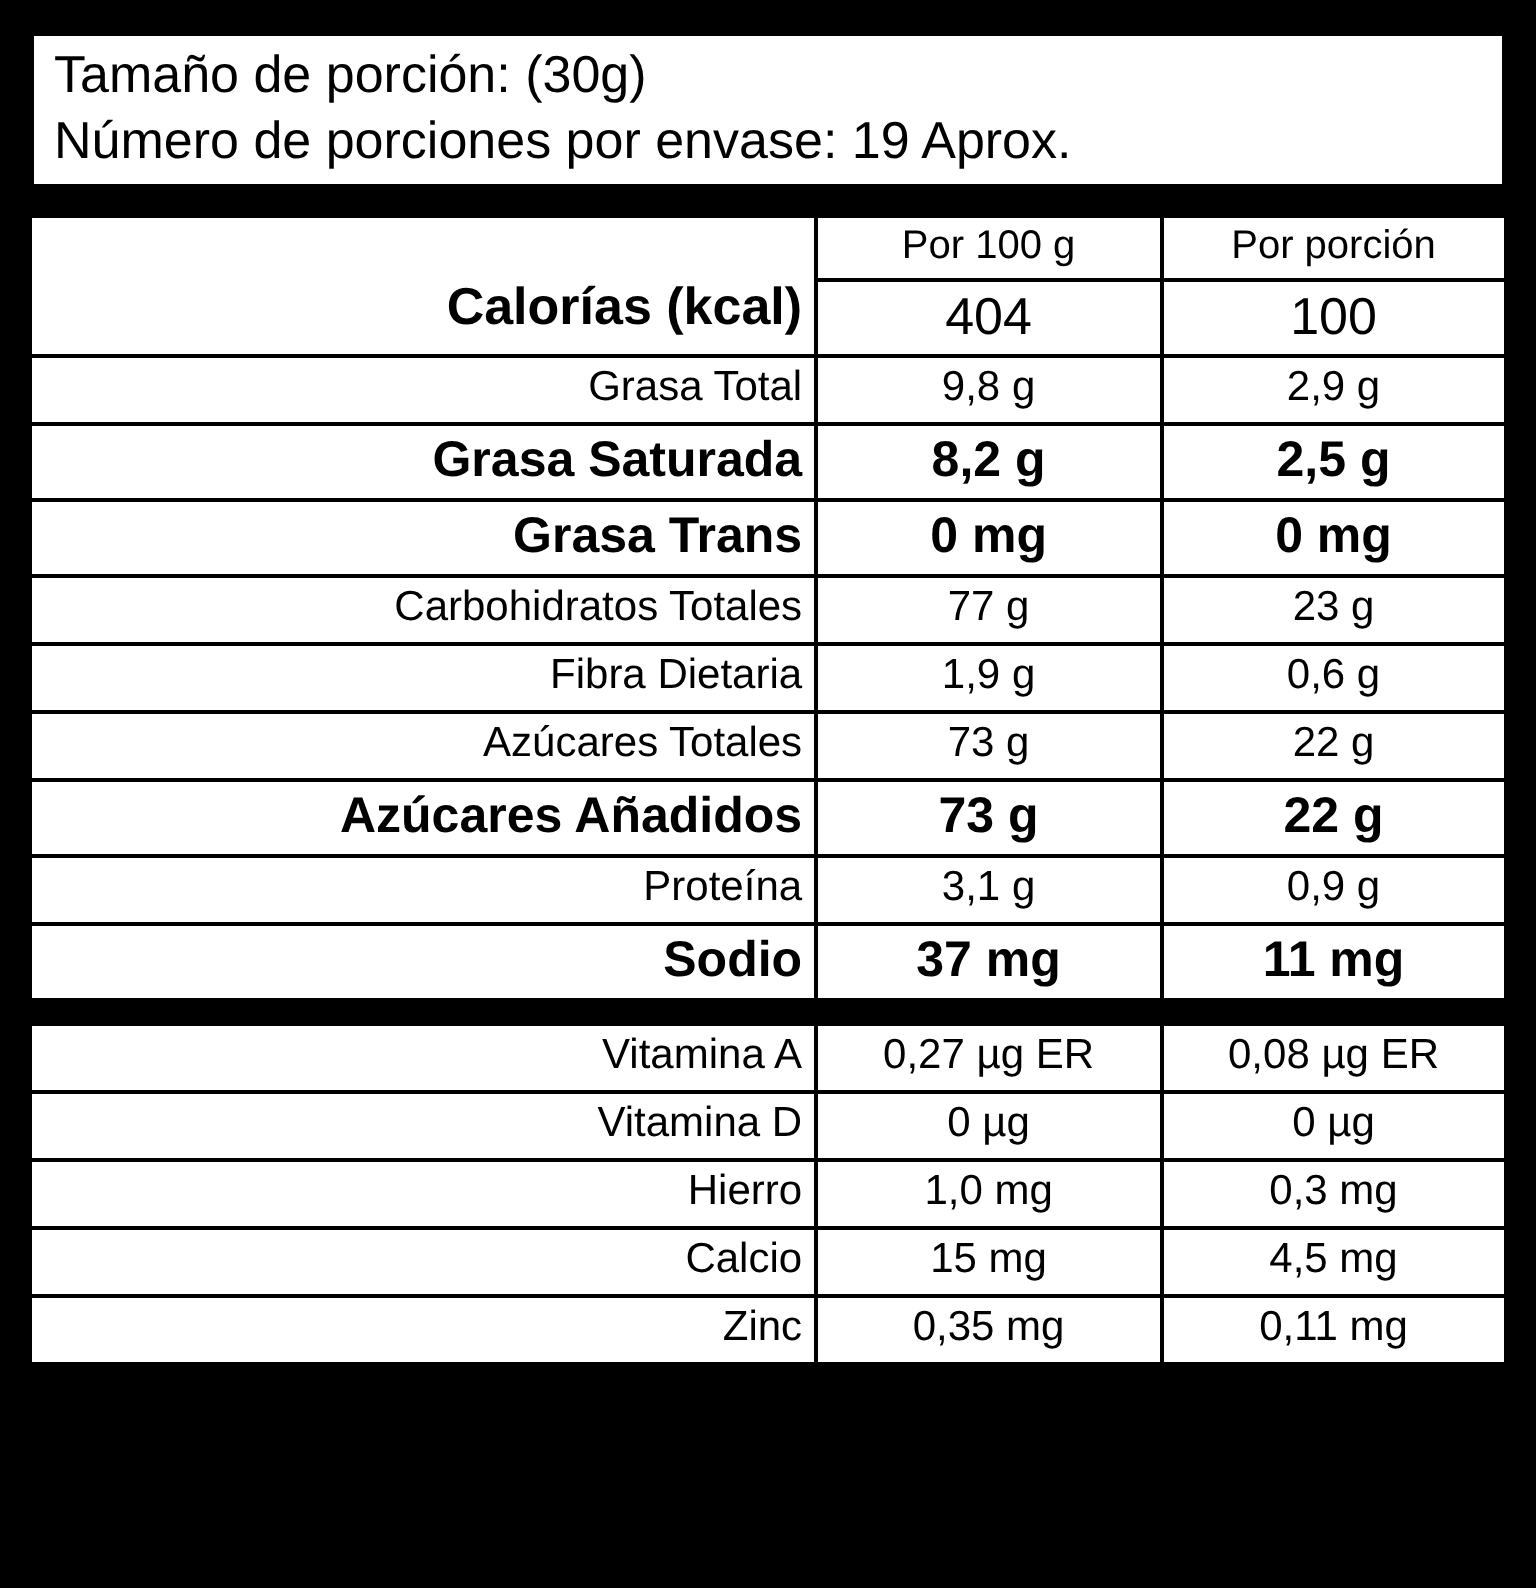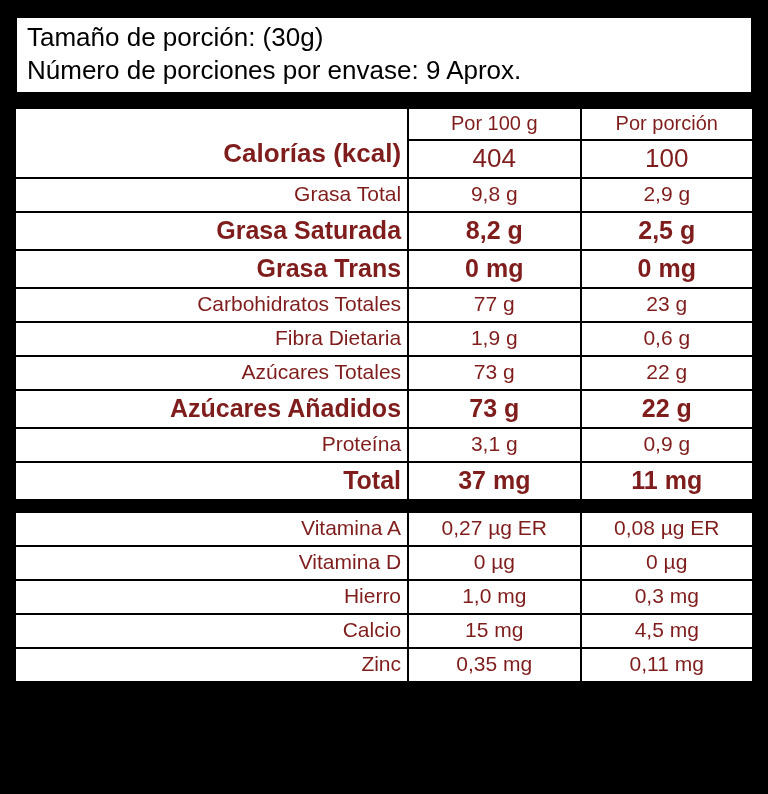--- a/index.html
+++ b/index.html
@@ -60,21 +60,21 @@
 
   
   table.nutri {
     border-collapse: collapse;
     width: 100%;
     background: #ffffff;
     table-layout: fixed;
   }
   table.nutri td {
     border: 2px solid #000000;
-    color: #7f1d1d;
+    color: #000000;
     padding: 0 6px;
     vertical-align: middle;
     background: #ffffff;
   }
   .col-name { width: 392px; }
   .col-a    { width: 172px; }
   .col-b    { width: 172px; }
 
   td.nm      { text-align: right; font-size: 21px; line-height: 1.05; }
   td.val     { text-align: center; font-size: 21px; line-height: 1.05; }
@@ -103,21 +103,21 @@
 </style>
 </head>
 <body>
 
 <div class="label-wrap">
 
   <div class="header-box">
     <div class="hdr-divider"></div>
     <div class="serving-lines">
       <div class="serving-line">Tamaño de porción: (30g)</div>
-      <div class="serving-line">Número de porciones por envase: 9 Aprox.</div>
+      <div class="serving-line">Número de porciones por envase: 19 Aprox.</div>
     </div>
   </div>
 
   <div class="gap"></div>
 
   <table class="nutri">
     <colgroup>
       <col class="col-name">
         <col class="col-a">
         <col class="col-b">
@@ -168,21 +168,21 @@
           <td class="nm indent2">Azúcares Añadidos</td>
           <td class="val">73 g</td>
           <td class="val">22 g</td>
         </tr>
         <tr class="r-normal">
           <td class="nm">Proteína</td>
           <td class="val">3,1 g</td>
           <td class="val">0,9 g</td>
         </tr>
         <tr class="bold r-bold">
-          <td class="nm">Total</td>
+          <td class="nm">Sodio</td>
           <td class="val">37 mg</td>
           <td class="val">11 mg</td>
         </tr>
       </tbody>
   </table>
 
   <div class="gap" style="height:10px;"></div>
 
   <table class="nutri">
     <colgroup>

